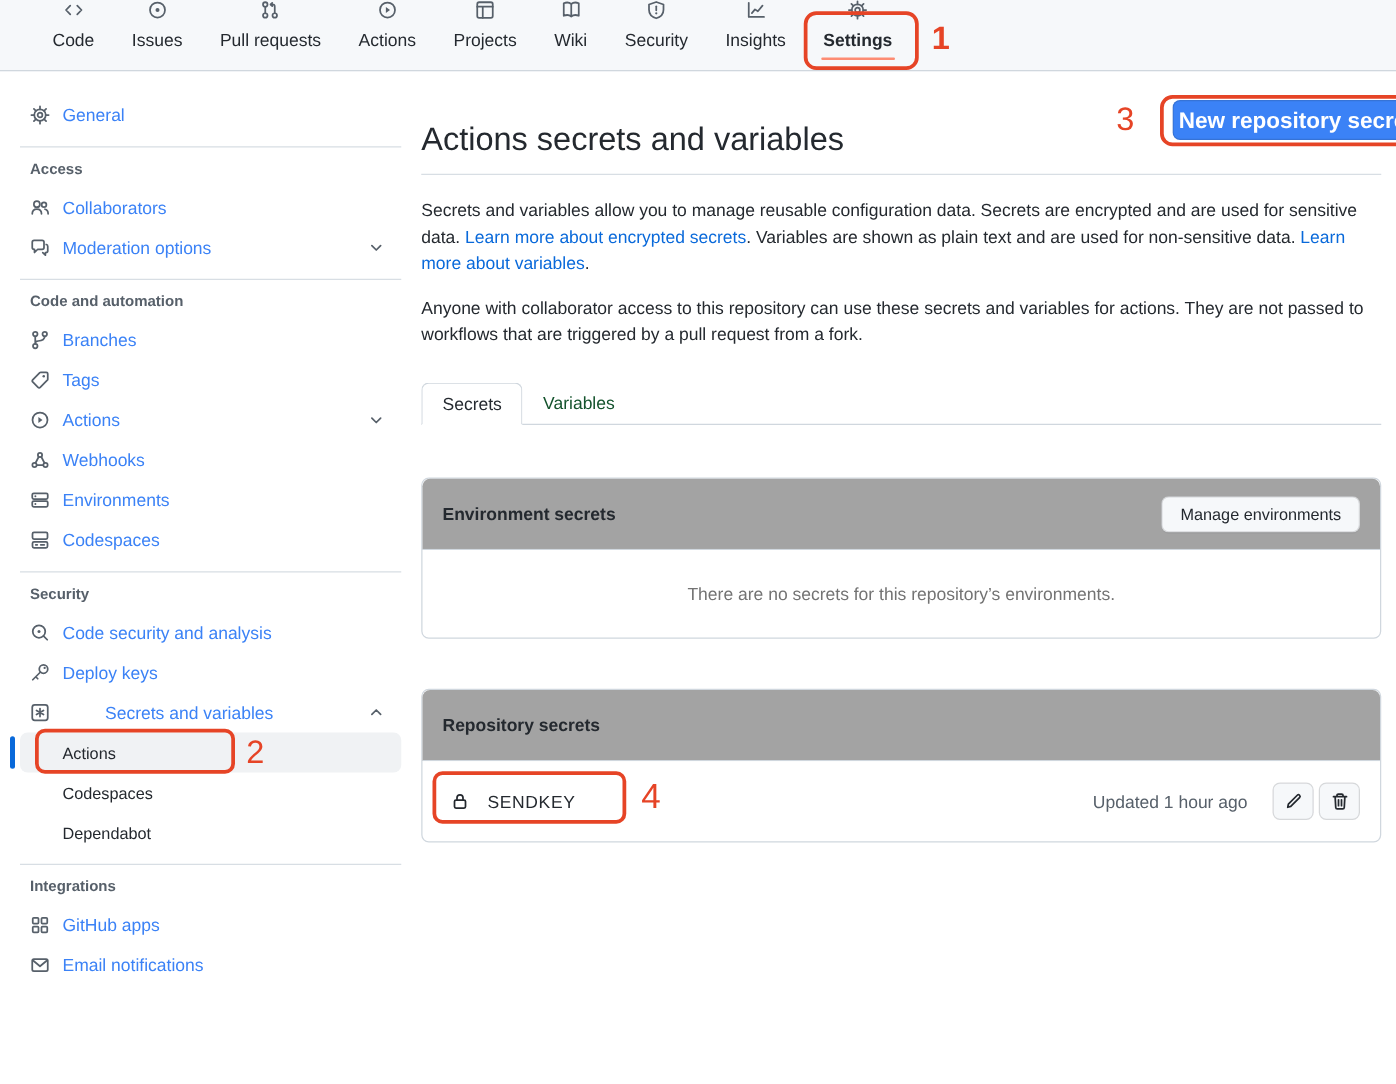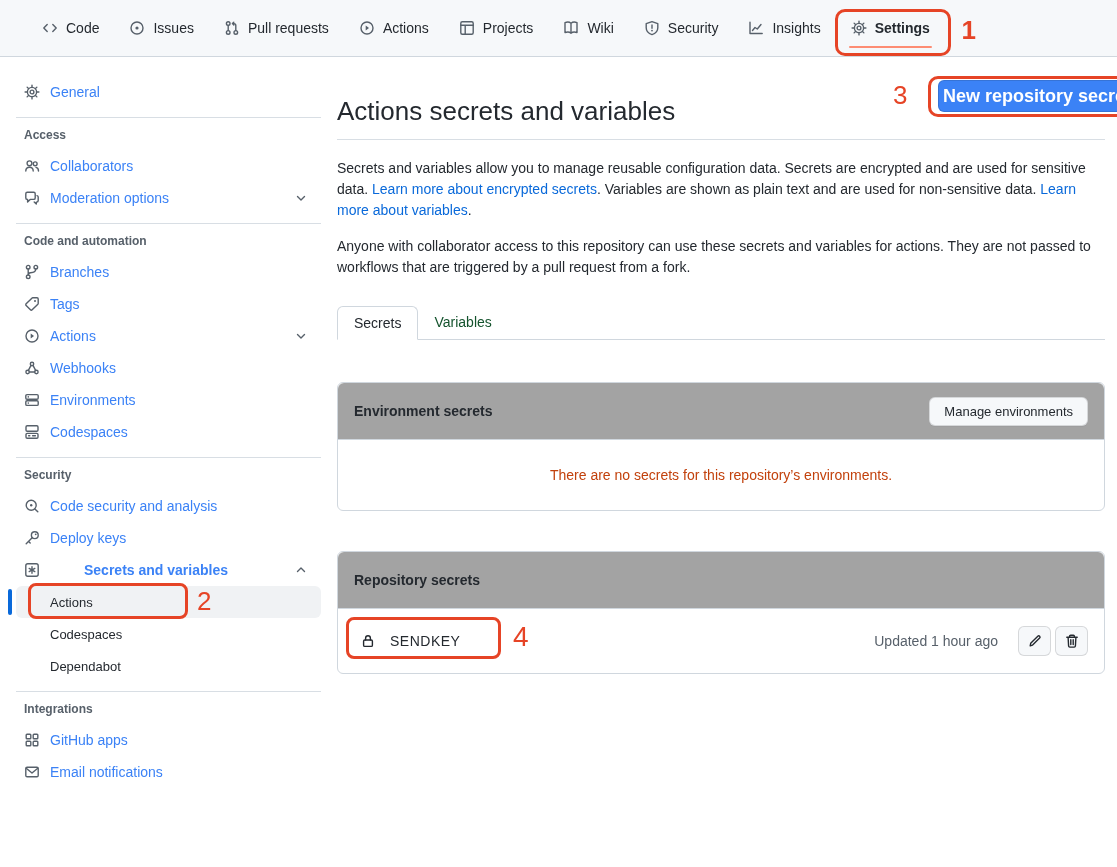--- a/index.html
+++ b/index.html
@@ -17,21 +17,21 @@
   }
   .ic .fill { fill: currentColor; stroke: none; }
 
   
   .topnav {
     height:57px; background:#f6f8fa; border-bottom:1px solid #d0d7de;
     display:flex; align-items:stretch; padding-left:34px;
   }
   .nav-item {
     position:relative; display:flex; align-items:center; gap:8px;
-    padding:0 8px; margin-right:14px; cursor:pointer; color:#24292f; white-space:nowrap;
+    padding:0 8px; margin-right:14px; cursor:pointer; color:#24292f; white-space:nowrap;flex-direction:column;
   }
   .nav-item.active { font-weight:700; }
   .nav-item.active::after {
     content:""; position:absolute; left:6px; right:6px; bottom:8px; height:2px;
     border-radius:2px; background:#fd8c73;
   }
 
   
   .ann-box { position:absolute; border:3px solid #e64426; pointer-events:none; }
   .ann-num { position:absolute; color:#e64426; font-size:26px; line-height:1; pointer-events:none; }
@@ -44,21 +44,21 @@
   .ann-4 { left:8px; top:8px; width:155px; height:42px; border-radius:8px; }
   .num-4 { left:175px; top:14px; font-size:28px; }
 
   
   .sidebar { position:absolute; left:0; top:57px; width:337px; padding-top:19px; }
   .side-item {
     height:32px; display:flex; align-items:center; gap:10px;
     padding:0 28px 0 24px; color:#3b82f6; cursor:pointer;
   }
   .side-item .chev { margin-left:auto; }
-  .side-item.bold { font-weight:700;gap:44px; }
+  .side-item.bold { font-weight:400;gap:44px; }
   .side-sub { padding-left:50px; font-size:13px; height:32px; display:flex; align-items:center; cursor:pointer; }
   .side-sub.selected {
     position:relative; margin:0 16px; padding-left:34px;
     background:#f0f2f4; border-radius:6px;
   }
   .side-sub.selected .sel-bar {
     position:absolute; left:-8px; top:3px; width:4px; height:26px;
     border-radius:2px; background:#0969da;
   }
   .side-divider { border-top:1px solid #d8dee4; margin:9px 16px; }
@@ -80,21 +80,21 @@
     margin-bottom:-1px; border-radius:6px 6px 0 0;
   }
   .tab.inactive { color:#14532d; }
 
   .card { margin-top:42px; border:1px solid #d0d7de; border-radius:6px; background:#fff; }
   .card-header {
     background:#a3a3a3; border-bottom:1px solid #d0d7de; border-radius:6px 6px 0 0;
     padding:13px 16px; display:flex; align-items:center; justify-content:space-between; min-height:57px;
   }
   .card-title { font-weight:700; font-size:14px; }
-  .card-empty { padding:27px 16px; text-align:center; color:#c2410c; }
+  .card-empty { padding:27px 16px; text-align:center; color:#737373; }
 
   .btn-light {
     background:#f6f8fa; color:#24292f; border:1px solid rgba(31,35,40,0.15);
     border-radius:6px; font-size:13px; font-weight:500; padding:6px 14px;
     cursor:pointer; box-shadow:0 1px 0 rgba(31,35,40,0.04); font-family:inherit;
   }
   .repo-row { position:relative; display:flex; align-items:center; padding:17px 16px; }
   .secret-name-wrap { display:flex; align-items:center; gap:14px; padding-left:6px; }
   .secret-name { letter-spacing:0.5px; }
   .row-right { margin-left:auto; display:flex; align-items:center; }

